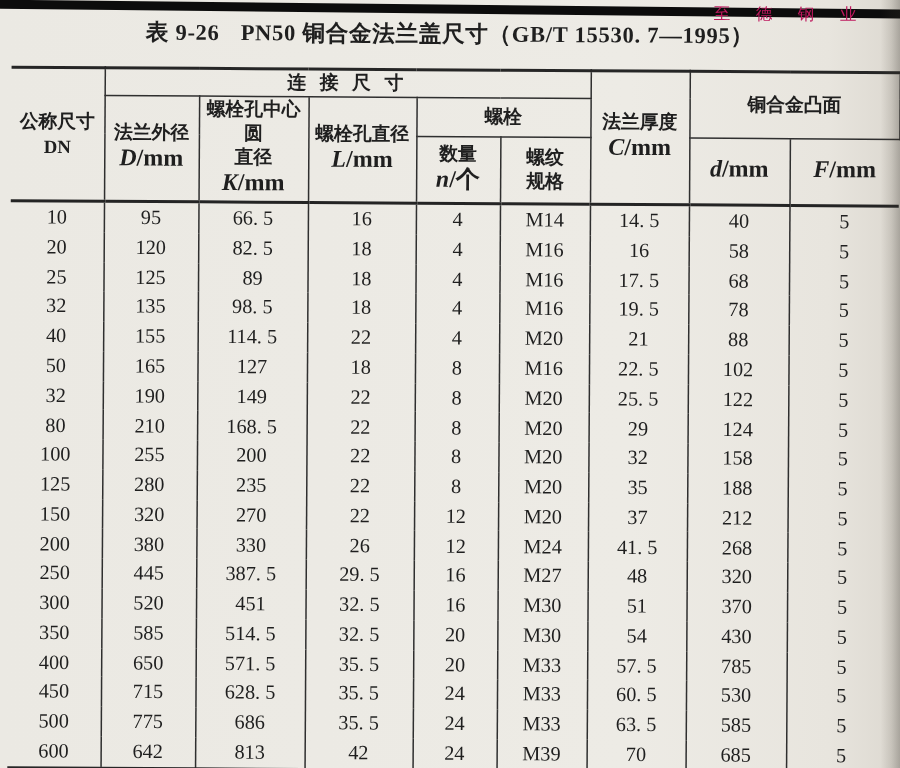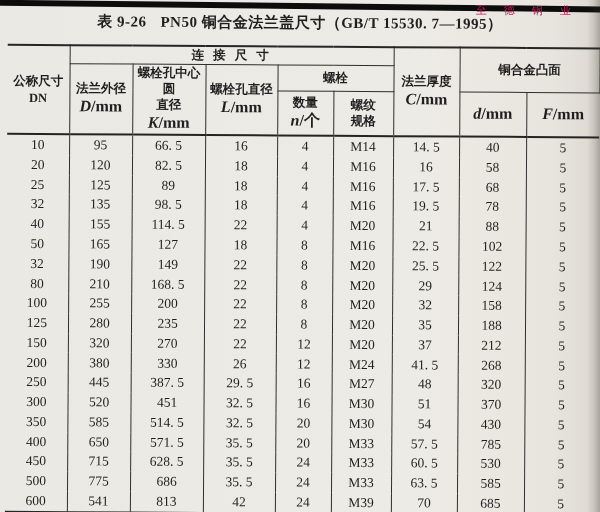--- a/index.html
+++ b/index.html
@@ -303,21 +303,21 @@
     <td>686</td>
     <td>35. 5</td>
     <td>24</td>
     <td>M33</td>
     <td>63. 5</td>
     <td>585</td>
     <td class="er">5</td>
   </tr>
           <tr>
     <td class="el">600</td>
-    <td>541</td>
+    <td>642</td>
     <td>813</td>
     <td>42</td>
     <td>24</td>
     <td>M39</td>
     <td>70</td>
     <td>685</td>
     <td class="er">5</td>
   </tr>
         </tbody>
     </table>

